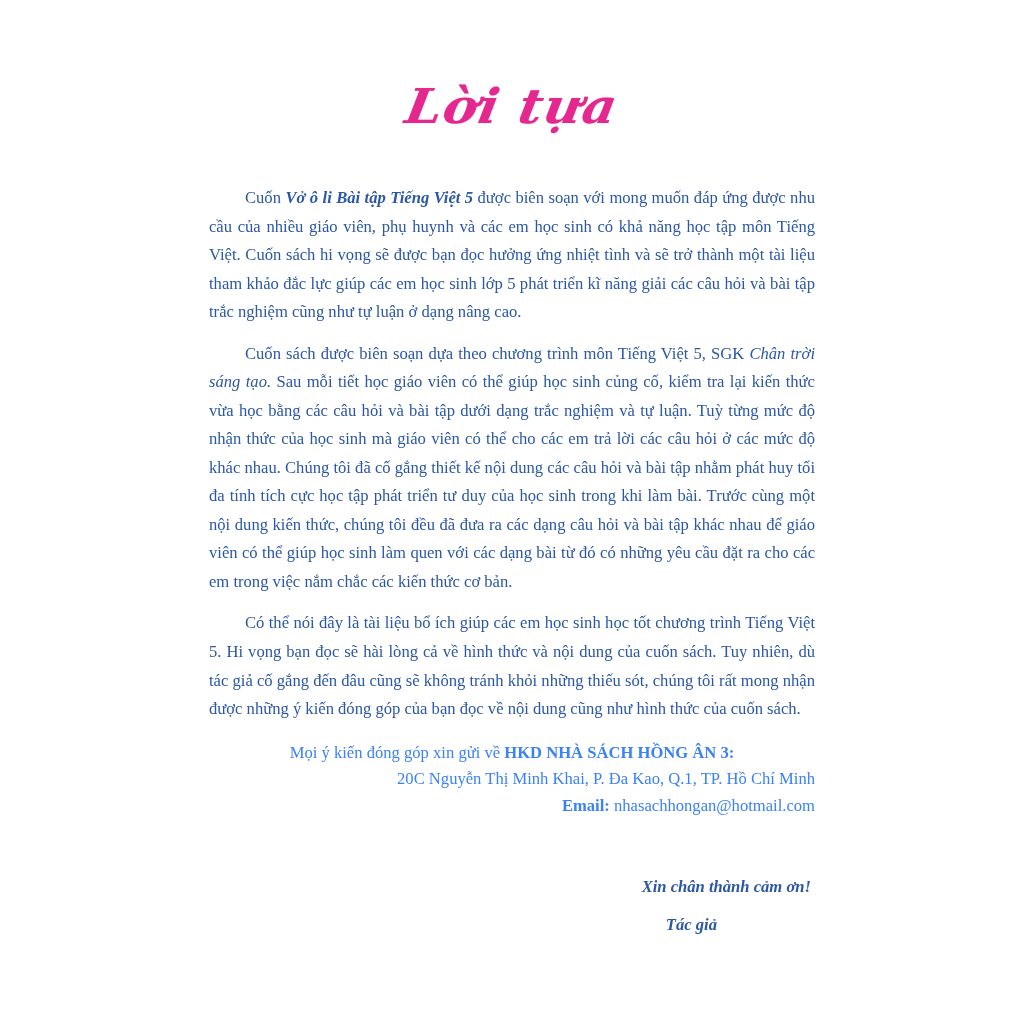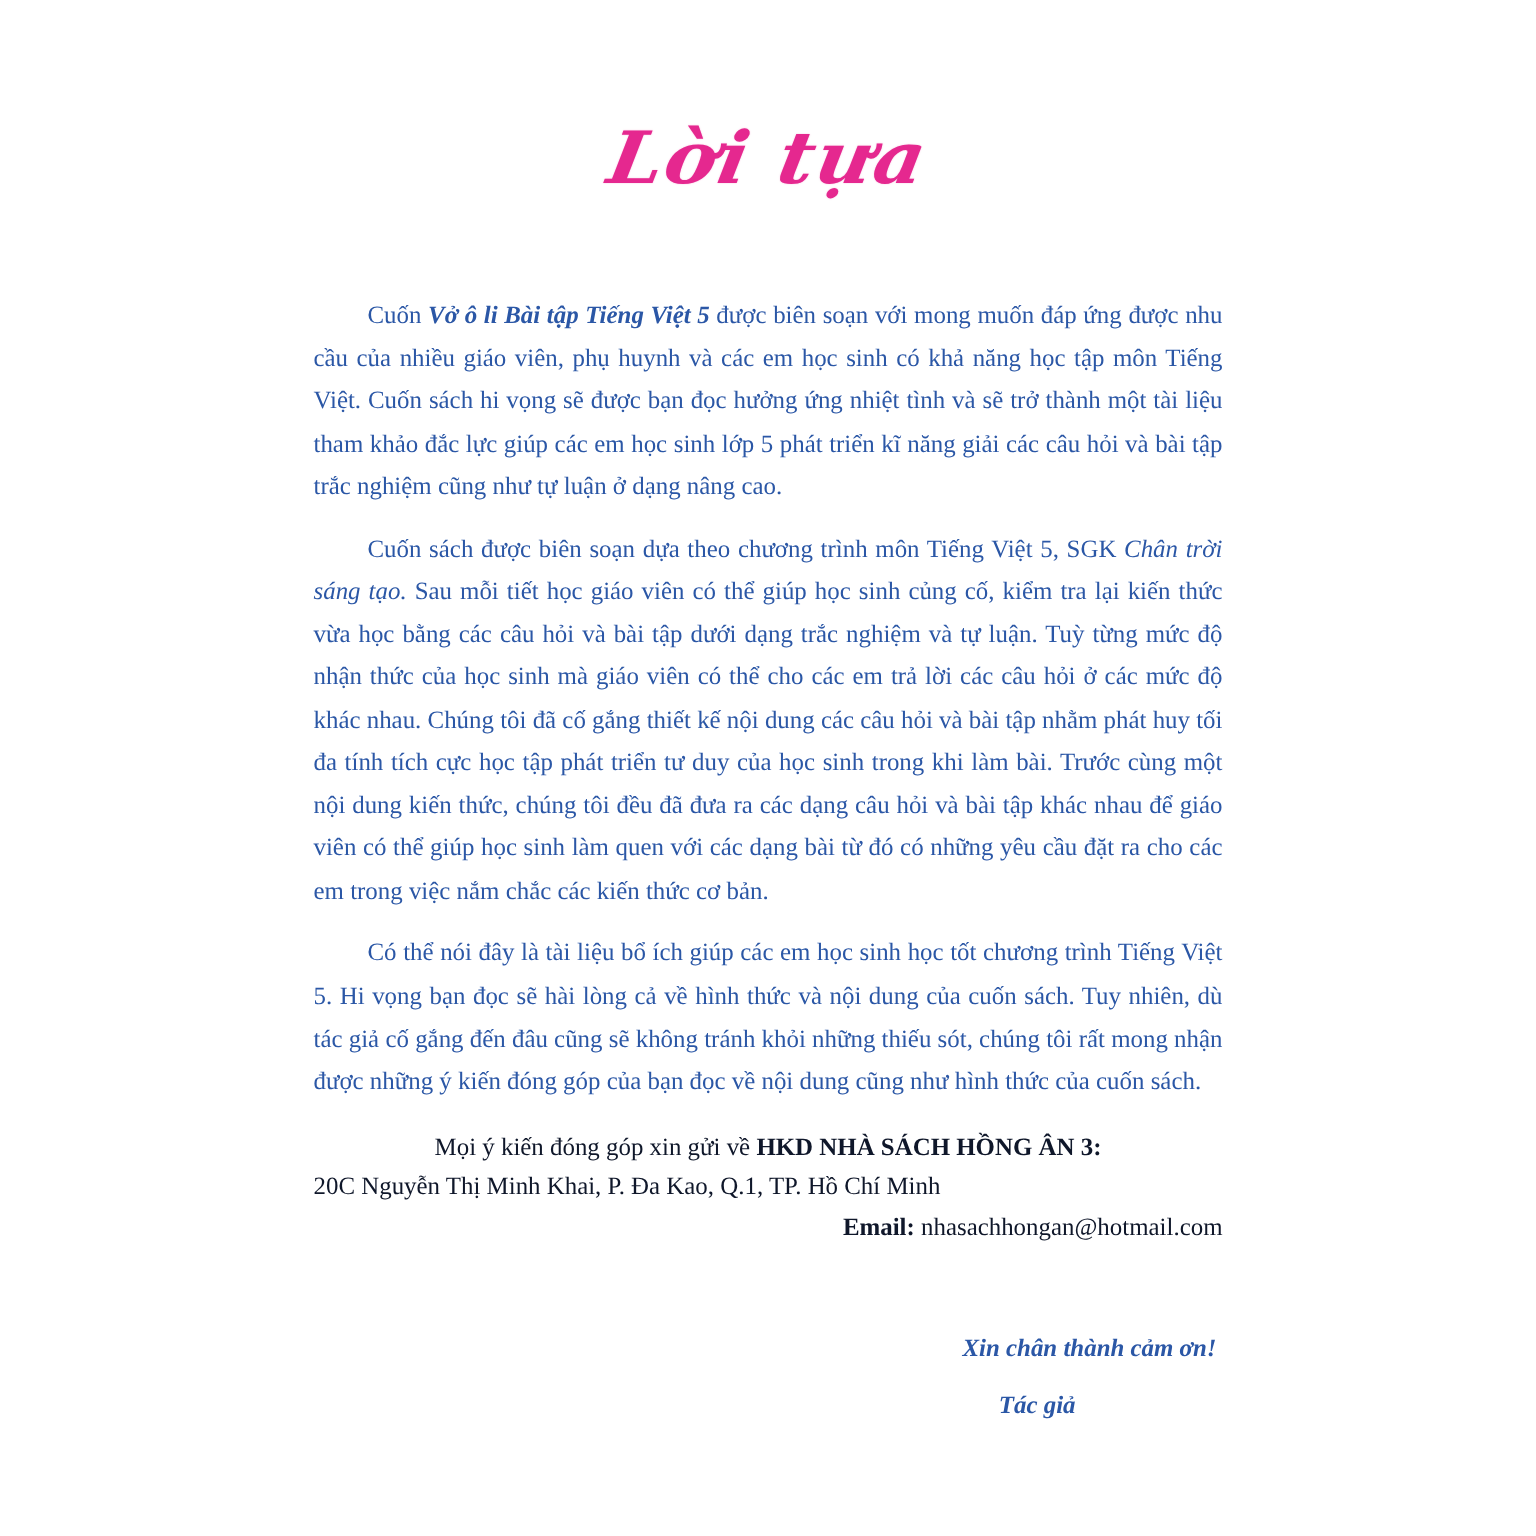--- a/index.html
+++ b/index.html
@@ -35,21 +35,21 @@
     font-style: italic;
     font-weight: 700;
     font-size: 48px;
     letter-spacing: 1px;
     color: #e5288f;
     transform: skewX(-10deg) scale(1.08, 1.0);
     text-shadow: 0 0 1px rgba(229,40,143,0.35);
   }
 
   .body-col {
-    margin: 12px auto;
+    margin: 0 auto;
     width: 606px;
     padding-top: 36px;
     color: #2b57a6;
     font-size: 16.6px;
     line-height: 1.72;
     text-align: justify;
     text-justify: inter-word;
   }
 
   .para {
@@ -66,32 +66,32 @@
     font-style: italic;
   }
 
   .it {
     font-style: italic;
   }
 
   .contact-block {
     margin: 16px auto 1px auto;
     width: 606px;
-    color: #0f172a;
+    color: #3b82f6;
     font-size: 16.6px;
     line-height: 1.62;
   }
 
   .contact-line-1 {
     text-align: center;
     text-indent: 0;
   }
 
   .contact-line-2 {
-    text-align: left;
+    text-align: right;
   }
 
   .contact-line-3 {
     text-align: right;
   }
 
   .b {
     font-weight: 700;
   }
 

